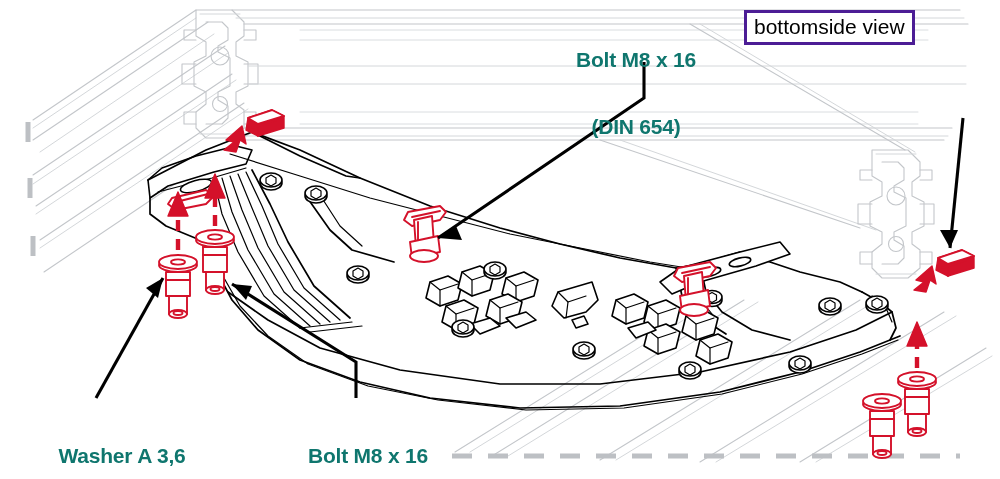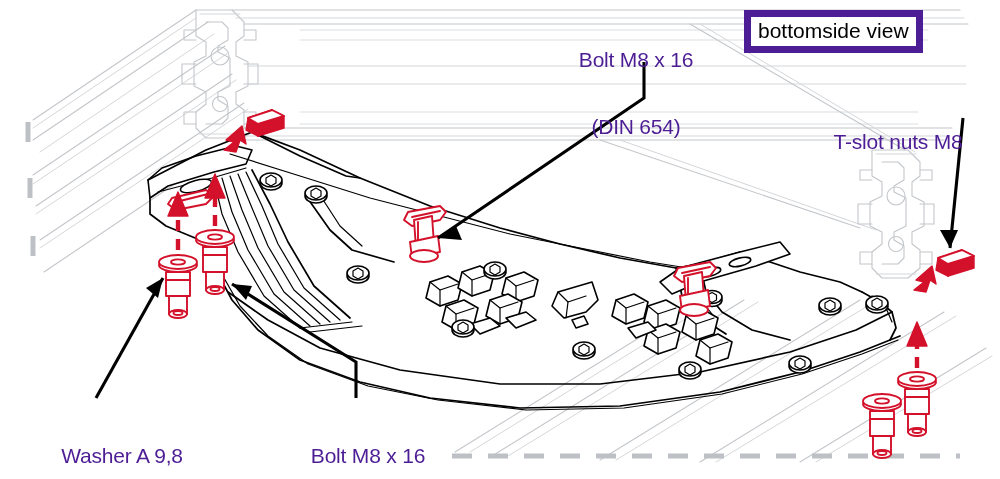--- a/index.html
+++ b/index.html
@@ -12,37 +12,37 @@
     position:relative;
     width:1000px;
     height:479px;
     background:#ffffff;
     overflow:hidden;
   }
   #art{position:absolute;left:0;top:0;width:1000px;height:479px;}
 
   .lbl{
     position:absolute;
-    font-weight:normal;
-    color:#4c1d95;
+    font-weight:bold;
+    color:#0f766e;
     line-height:1.07;
     white-space:pre;
     letter-spacing:-0.2px;
   }
   .lbl.c{text-align:center;}
 
   #lbl-bolt933{ left:556px; top:4px;  width:160px; font-size:21px; }
   #lbl-tslot  { left:800px; top:86px; width:196px; font-size:21px; }
   #lbl-washer { left:22px;  top:400px;width:200px; font-size:21px; }
   #lbl-bolt912{ left:268px; top:400px;width:200px; font-size:21px; }
 
   #viewbox{
     position:absolute;
     left:744px; top:10px;
-    border:7px solid #4c1d95;
+    border:3px solid #4c1d95;
     padding:3px 7px 4px 7px;
     font-size:21px;
     color:#000000;
     background:#ffffff;
     font-weight:normal;
     line-height:1.05;
     white-space:nowrap;
   }
 </style>
 </head>
@@ -443,26 +443,23 @@
       <path class="leader" d="M356,398 L356,362 L232,284"></path>
       <path d="M232,284 L252,286 L246,300 Z" fill="#000000"></path>
     </g>
   </svg>
 
   <div class="lbl c" id="lbl-bolt933">
     <div>Bolt M8 x 16</div>
     <div>(DIN 654)</div>
   </div>
 
-  <div class="lbl c" id="lbl-tslot">
-    <div>T-slot nuts M8</div>
-  </div>
 
   <div class="lbl c" id="lbl-washer">
-    <div>Washer A 9,8</div>
+    <div>Washer A 3,6</div>
     
   </div>
 
   <div class="lbl c" id="lbl-bolt912">
     <div>Bolt M8 x 16</div>
     
   </div>
 
   <div id="viewbox">bottomside view</div>
 

